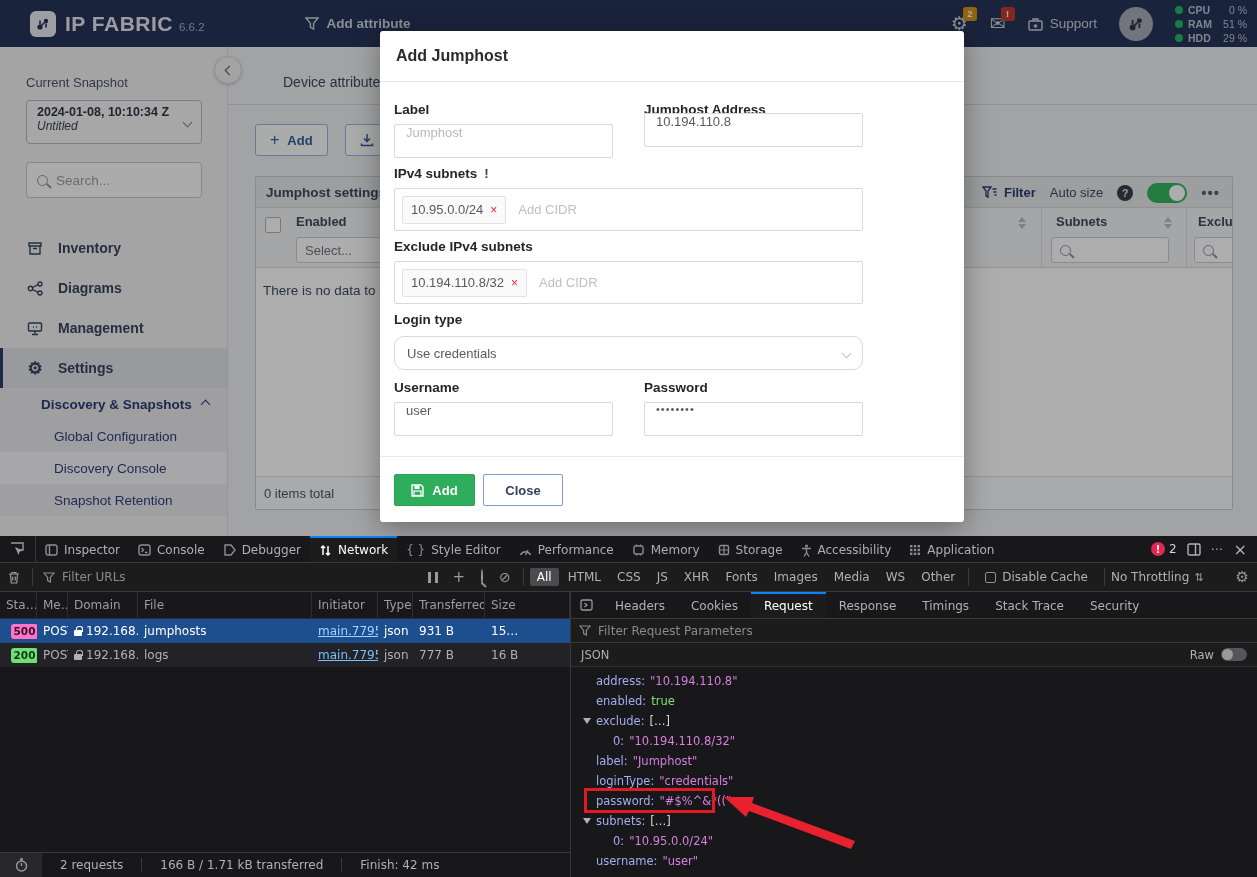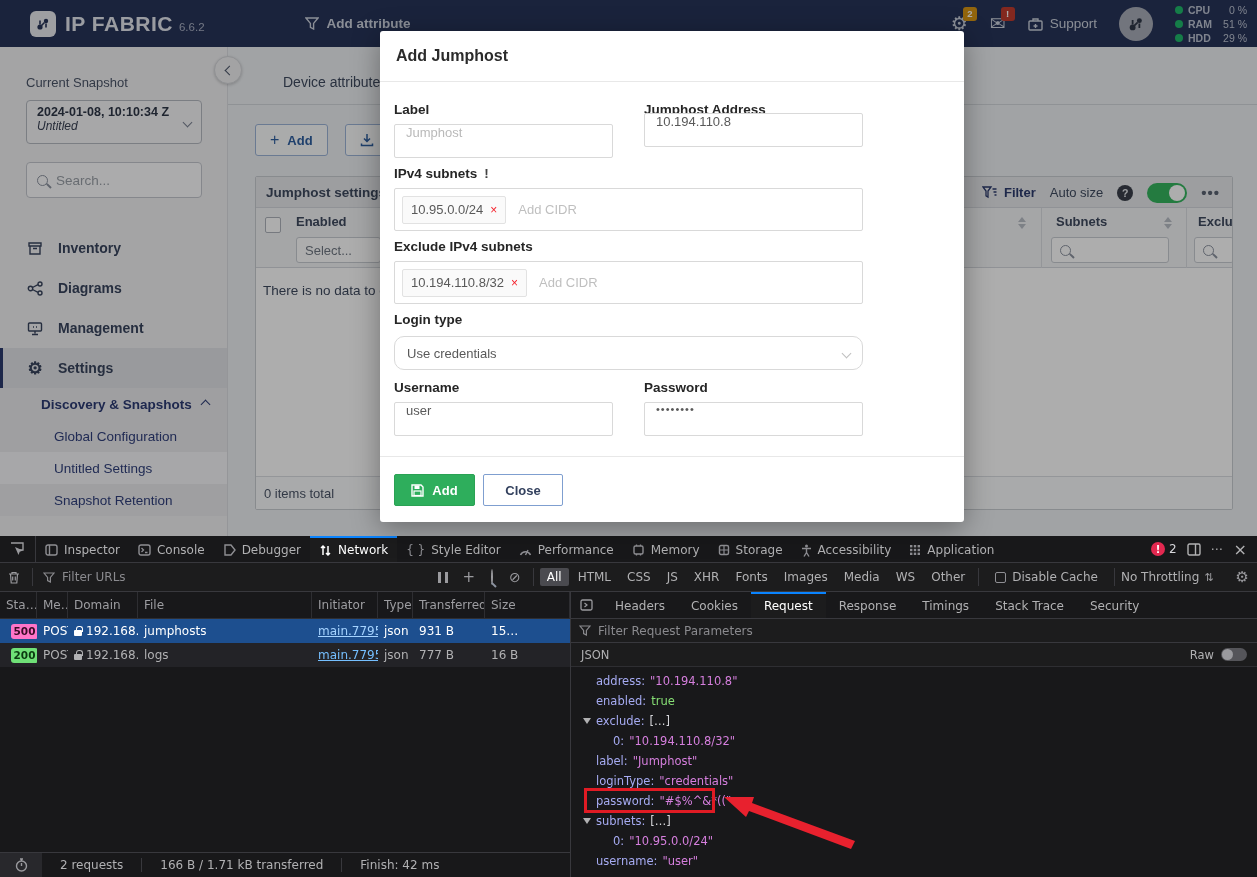--- a/index.html
+++ b/index.html
@@ -124,21 +124,21 @@
   .vsep{width:1px;height:18px;background:#38383d;margin:0 4px}
   .furl{display:flex;align-items:center;gap:7px;color:#8a8a8e;margin-left:6px;flex:1}
   .rt-icons{display:flex;align-items:center;gap:2px}
   .pause{width:10px;height:11px;border-left:3px solid #9a9a9e;border-right:3px solid #9a9a9e;margin:0 6px}
   .plus2{font-size:15px;color:#9a9a9e;padding:0 6px;cursor:pointer}
   .blockc{font-size:14px;color:#9a9a9e;padding:0 6px;cursor:pointer}
   .pill{padding:2px 7px;border-radius:2px;cursor:pointer;color:#b1b1b3}
   .pill.on{background:#4a4a4f;color:#fff}
   .dcache{display:flex;align-items:center;gap:6px;margin:0 10px;cursor:pointer}
   .cbx2{width:11px;height:11px;border:1px solid #8f8f94;border-radius:2px;background:transparent}
-  .throt{display:flex;align-items:center;gap:5px;margin-right:12px;cursor:pointer}
+  .throt{display:flex;align-items:center;gap:5px;margin-right:22px;cursor:pointer}
   .updn{font-size:11px;color:#9a9a9e}
   .gear2{font-size:15px;color:#9a9a9e;margin:0 8px;cursor:pointer}
 
   .dt-body{position:absolute;left:0;top:56px;width:100%;height:285px}
   .dt-list{position:absolute;left:0;top:0;width:570px;height:285px;overflow:hidden}
   .nt-head{display:flex;height:27px;border-bottom:1px solid #2e2e32;background:#18181a;color:#9d9da1}
   .nt-head .c{display:flex;align-items:center;padding-left:6px;border-right:1px solid #2e2e32;overflow:hidden;white-space:nowrap}
   .row{display:flex;height:24px;align-items:center;white-space:nowrap}
   .row .c{padding-left:6px;overflow:hidden;flex:none}
   .row.sel{background:#1d4f8f;color:#fff}
@@ -287,21 +287,21 @@
       </div>
       <div class="submenu">
         <div class="sub-head">
           <span>Discovery &amp; Snapshots</span>
           <span class="chev up"></span>
         </div>
         <div class="sub-item">
             <span>Global Configuration</span>
           </div>
         <div class="sub-item sel">
-            <span>Untitled Settings</span>
+            <span>Discovery Console</span>
           </div>
         <div class="sub-item">
             <span>Snapshot Retention</span>
           </div>
       </div>
     </div>
   </aside>
 
   <button class="collapse">
       <span class="chev left"></span>

